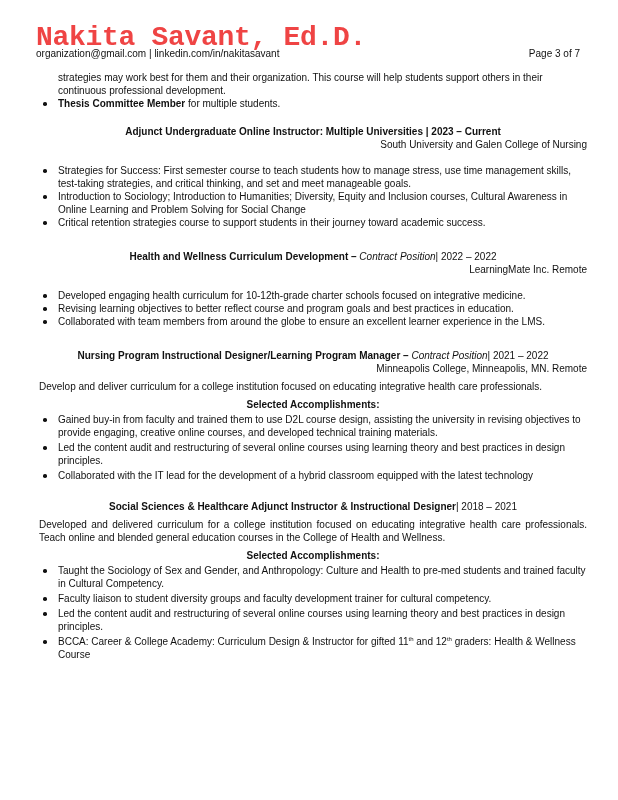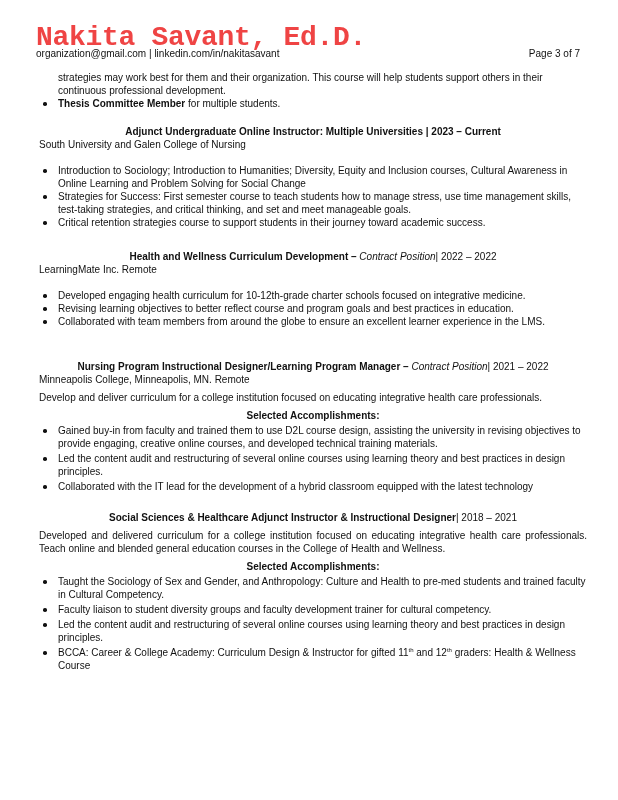--- a/index.html
+++ b/index.html
@@ -23,21 +23,21 @@
   li { position: relative; padding-left: 19px; }
   li::before {
     content: ""; position: absolute; left: 4px; top: 5px;
     width: 3.5px; height: 3.5px; border-radius: 50%; background: #111;
   }
   li.cont::before { display: none; }
   .gap4 li { margin-bottom: 2px; }
   .job-title { text-align: center; font-weight: bold; margin-top: 0; }
   .job-title i { font-weight: normal; font-style: italic; }
   .job-title .yrs { font-weight: normal; }
-  .job-org { text-align: left; }
+  .job-org { text-align: right; }
   .desc { margin-top: 5px; }
   .desc.just { text-align: justify; text-align-last: left; }
   .sel { text-align: center; font-weight: bold; margin-top: 5px; margin-bottom: 2px; }
   sup { font-size: 6px; line-height: 0; vertical-align: 4px; }
   b { font-weight: bold; }
 </style>
 </head>
 <body>
 
 <div class="page">
@@ -57,40 +57,40 @@
       <li><b>Thesis Committee Member</b><span> for multiple students.</span></li>
     </ul>
 
     <div style="margin-top:15px;">
       <div class="job-title">
         <span>Adjunct Undergraduate Online Instructor: Multiple Universities</span>
         <span class="yrs" style="font-weight:bold;margin-top:16px;">| 2023 – Current</span>
       </div>
       <div class="job-org">South University and Galen College of Nursing</div>
       <ul style="margin-top:13px;">
+        <li>Strategies for Success: First semester course to teach students how to manage stress, use time management skills, test-taking strategies, and critical thinking, and set and meet manageable goals.</li>
         <li>Introduction to Sociology; Introduction to Humanities; Diversity, Equity and Inclusion courses, Cultural Awareness in Online Learning and Problem Solving for Social Change</li>
-        <li>Strategies for Success: First semester course to teach students how to manage stress, use time management skills, test-taking strategies, and critical thinking, and set and meet manageable goals.</li>
         <li>Critical retention strategies course to support students in their journey toward academic success.</li>
       </ul>
     </div>
 
     <div style="margin-top:21px;">
       <div class="job-title">
         <span>Health and Wellness Curriculum Development –</span>
         <i>Contract Position</i><span class="yrs">| 2022 – 2022</span>
       </div>
       <div class="job-org">LearningMate Inc. Remote</div>
       <ul style="margin-top:13px;">
         <li>Developed engaging health curriculum for 10-12th-grade charter schools focused on integrative medicine.</li>
         <li>Revising learning objectives to better reflect course and program goals and best practices in education.</li>
         <li>Collaborated with team members from around the globe to ensure an excellent learner experience in the LMS.</li>
       </ul>
     </div>
 
-    <div style="margin-top:32px;">
+    <div style="margin-top:21px;">
       <div class="job-title">
         <span>Nursing Program Instructional Designer/Learning Program Manager –</span>
         <i>Contract Position</i><span class="yrs">| 2021 – 2022</span>
       </div>
       <div class="job-org">Minneapolis College, Minneapolis, MN. Remote</div>
       <div class="desc">Develop and deliver curriculum for a college institution focused on educating integrative health care professionals.</div>
       <div class="sel">Selected Accomplishments:</div>
       <ul class="gap4">
         <li>Gained buy-in from faculty and trained them to use D2L course design, assisting the university in revising objectives to provide engaging, creative online courses, and developed technical training materials.</li>
         <li>Led the content audit and restructuring of several online courses using learning theory and best practices in design principles.</li>

